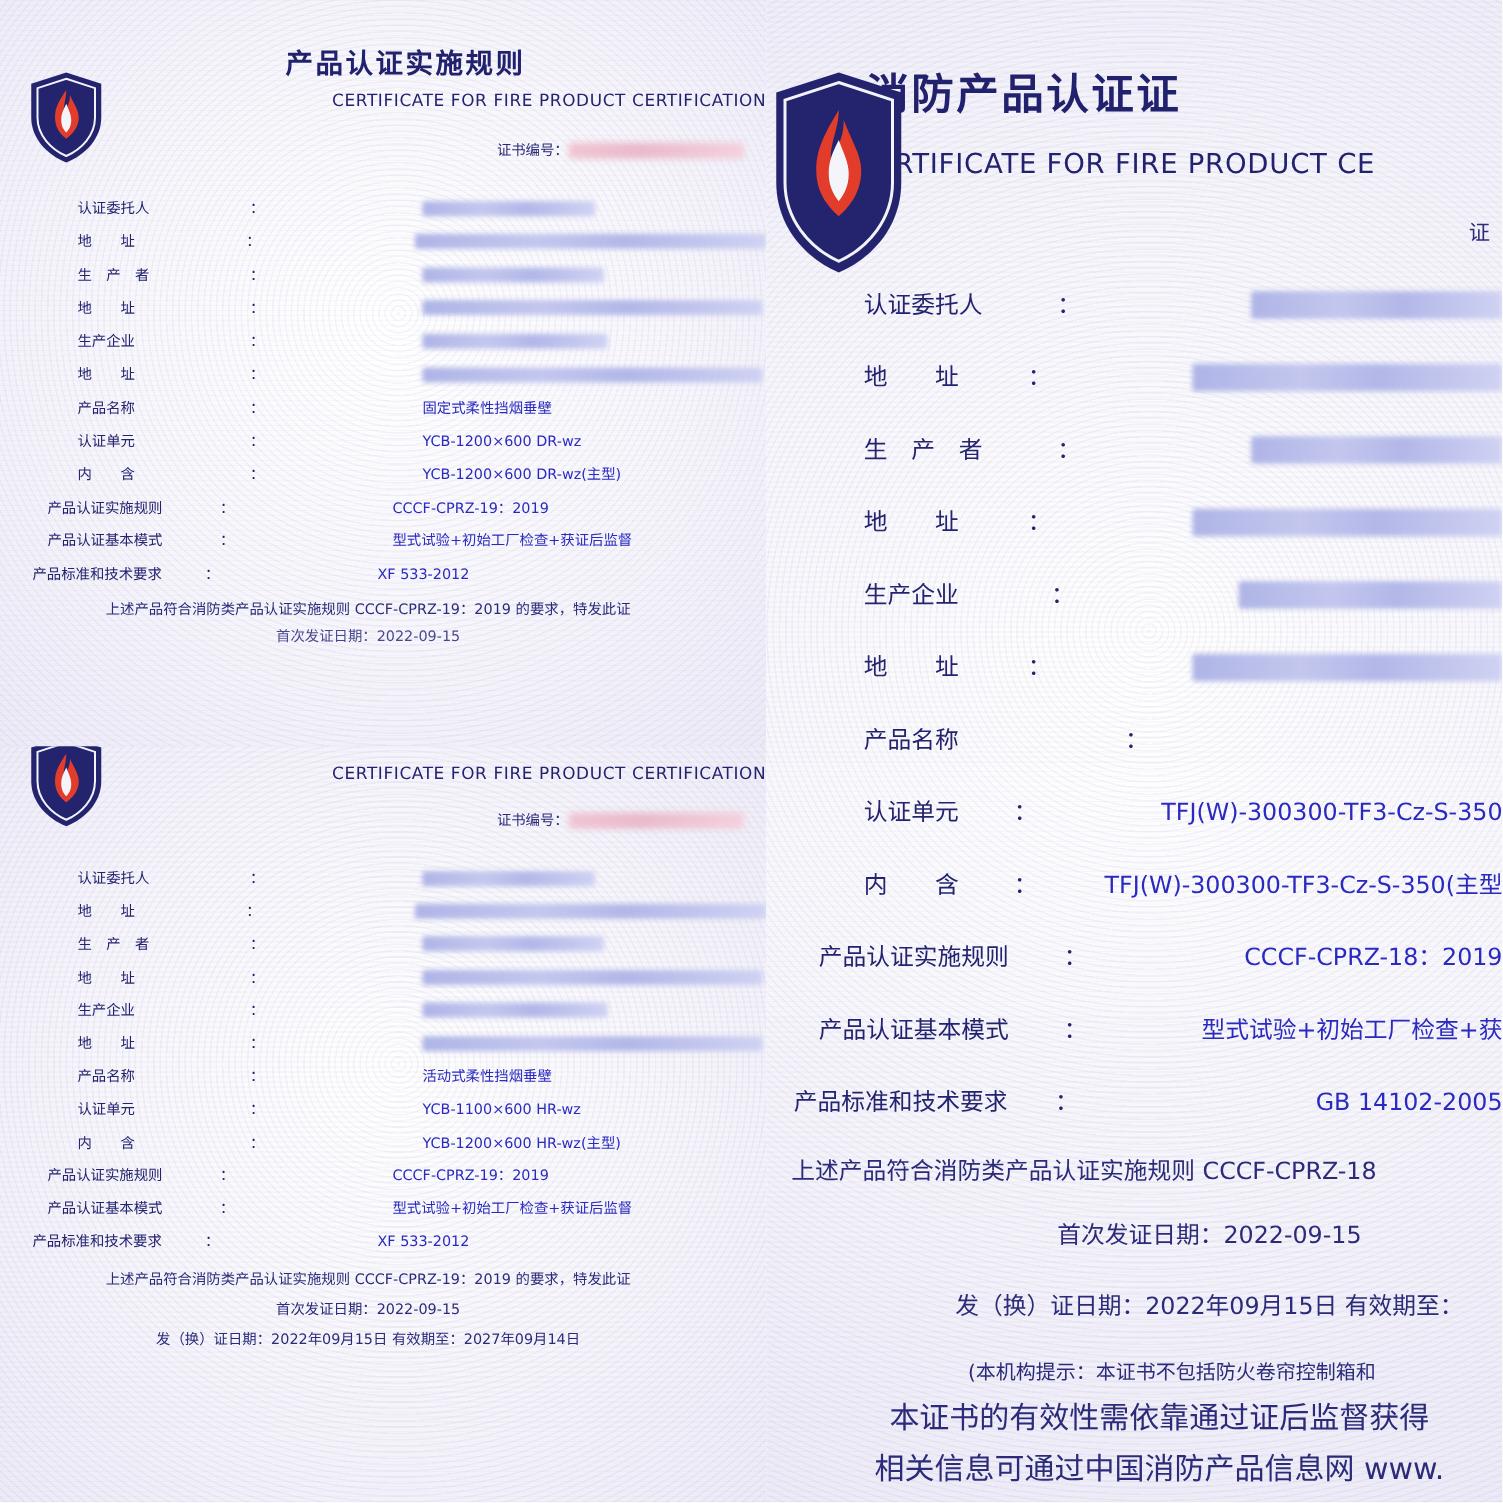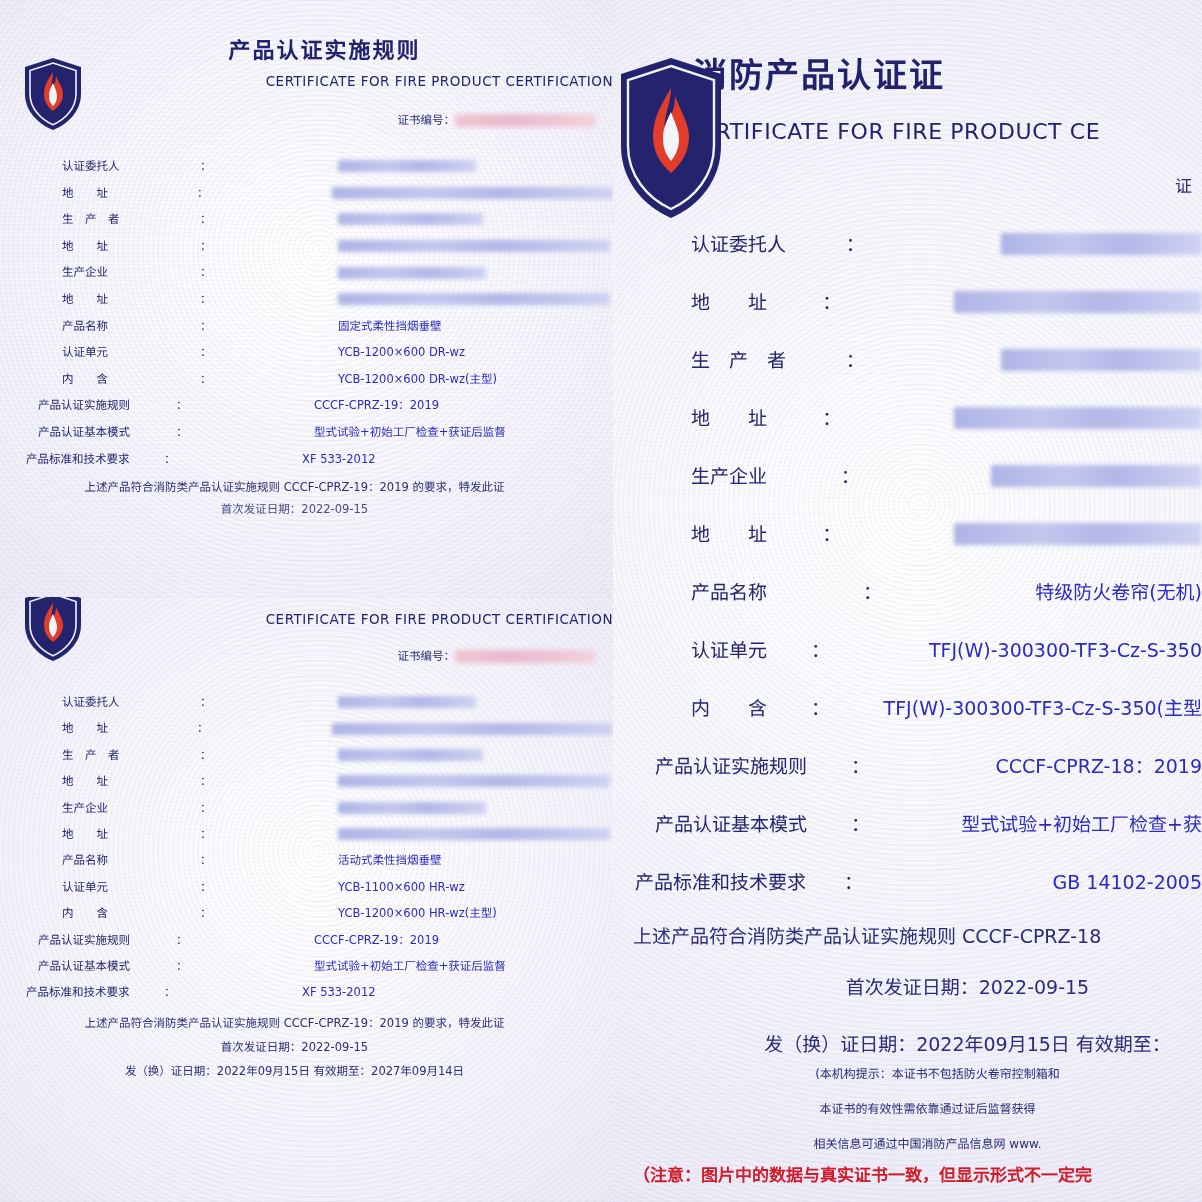--- a/index.html
+++ b/index.html
@@ -92,22 +92,22 @@
   
   .c3{grid-column:2;grid-row:1 / span 2;}
   .c3 .logo{left:4px;top:6px;}
   .c3 .title-cn{font-size:34px;margin:48px 0 0 80px;text-align:left;}
   .c3 .title-en{font-size:22px;margin:22px 0 0 72px;text-align:left;letter-spacing:0.6px;}
   .c3 .certno{font-size:17px;text-align:right;padding-right:10px;margin-top:28px;}
   .c3 .body{margin:18px 0 0 0;font-size:19px;line-height:58px;padding-left:78px;}
   .c3 .lbl{width:165px;display:inline-flex;justify-content:space-between;}
   .c3 .stmt{font-size:19px;padding-left:20px;margin-top:10px;}
   .c3 .dates{font-size:19px;text-align:center;padding-left:120px;}
-  .c3 .note{font-size:12px;text-align:center;padding-left:60px;margin-top:8px;}
-  .c3 .big{font-size:12px;text-align:center;padding-left:40px;margin-top:18px;}
+  .c3 .note{font-size:16px;text-align:center;padding-left:60px;margin-top:28px;}
+  .c3 .big{font-size:24px;text-align:center;padding-left:40px;margin-top:6px;}
   .c3 .warn{color:#cf1b2b;font-weight:bold;font-size:17px;padding-left:20px;margin-top:10px;}
 </style>
 </head>
 <body>
 
 <div class="page">
 
   <div class="cert c1">
     <div class="cert-inner">
 
@@ -328,21 +328,20 @@
             <span class="mask" style="width:330px;height:22px;"></span>
           </div>
         <div class="row">
             <span class="lbl just">地　　址</span>
             <span class="lbl">：</span>
             <span class="mask" style="width:470px;height:22px;"></span>
           </div>
         <div class="row">
             <span class="lbl just">产品名称</span>
             <span class="lbl">：</span>
-            <span class="val">特级防火卷帘(无机)</span>
           </div>
         <div class="row">
             <span class="lbl just">认证单元</span>
             <span class="lbl">：</span>
             <span class="val">TFJ(W)-300300-TF3-Cz-S-350</span>
           </div>
         <div class="row">
             <span class="lbl just">内　　含</span>
             <span class="lbl">：</span>
             <span class="val">TFJ(W)-300300-TF3-Cz-S-350(主型</span>

